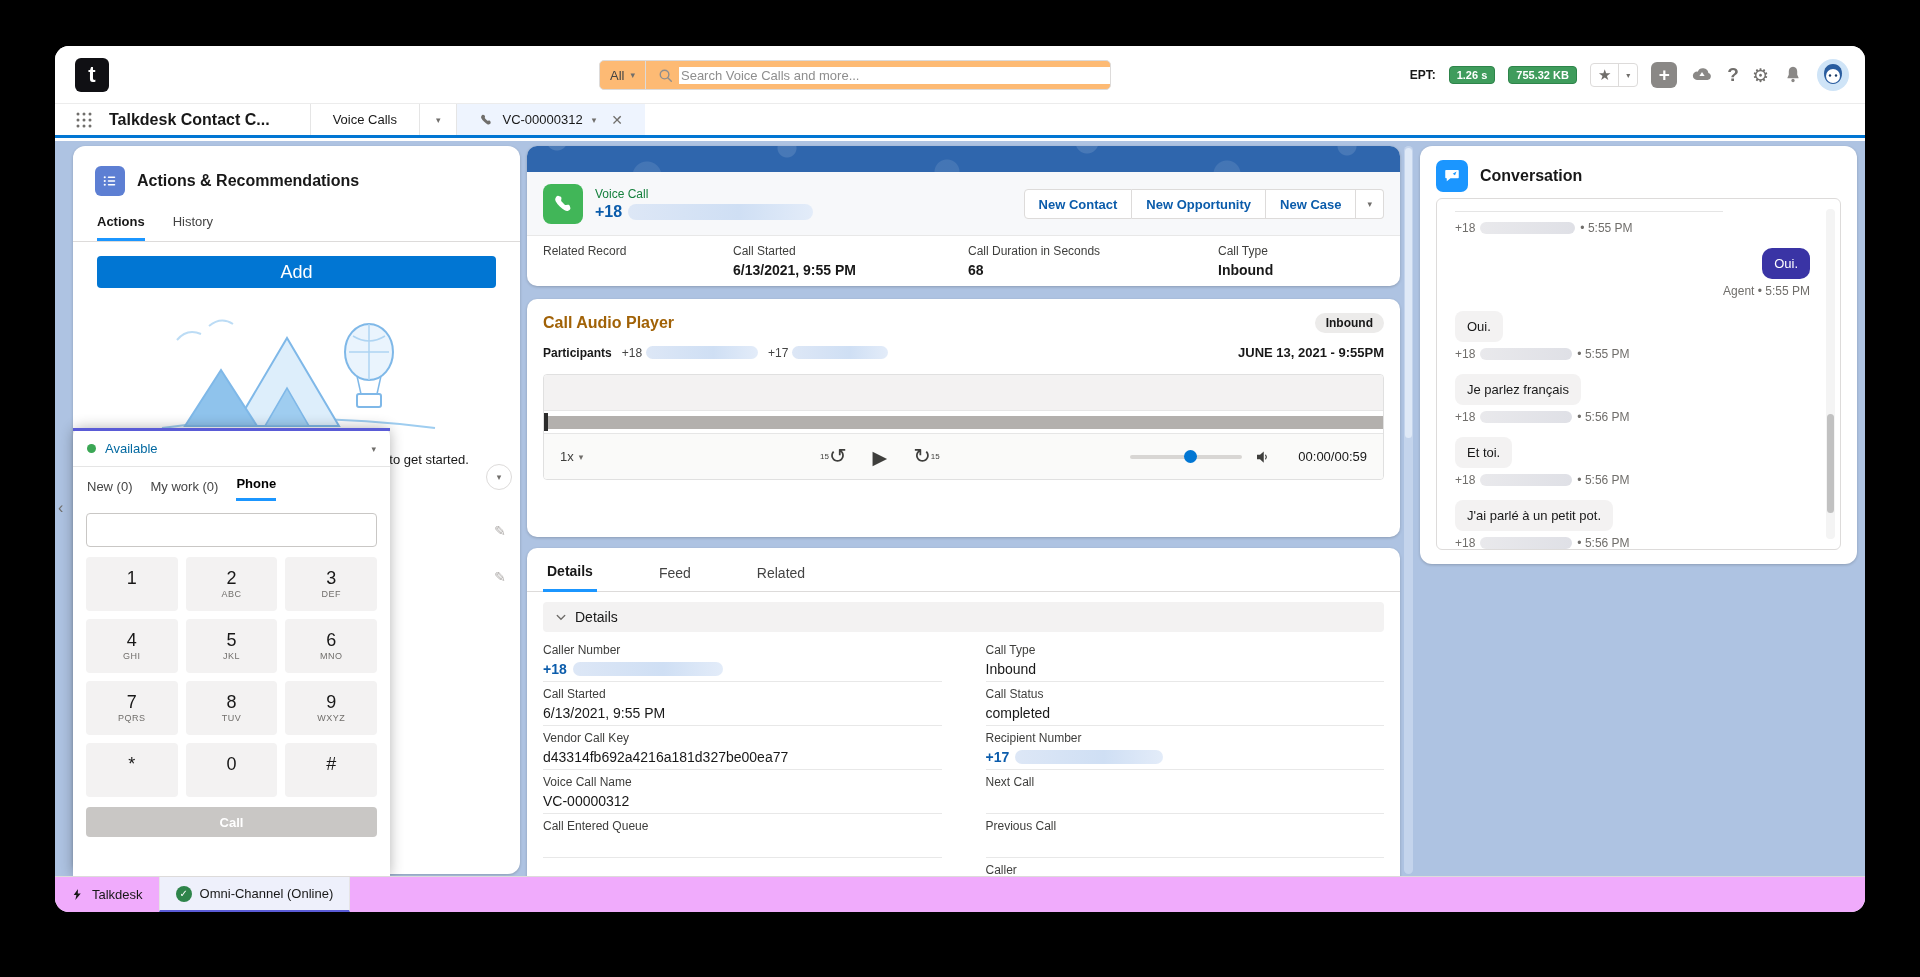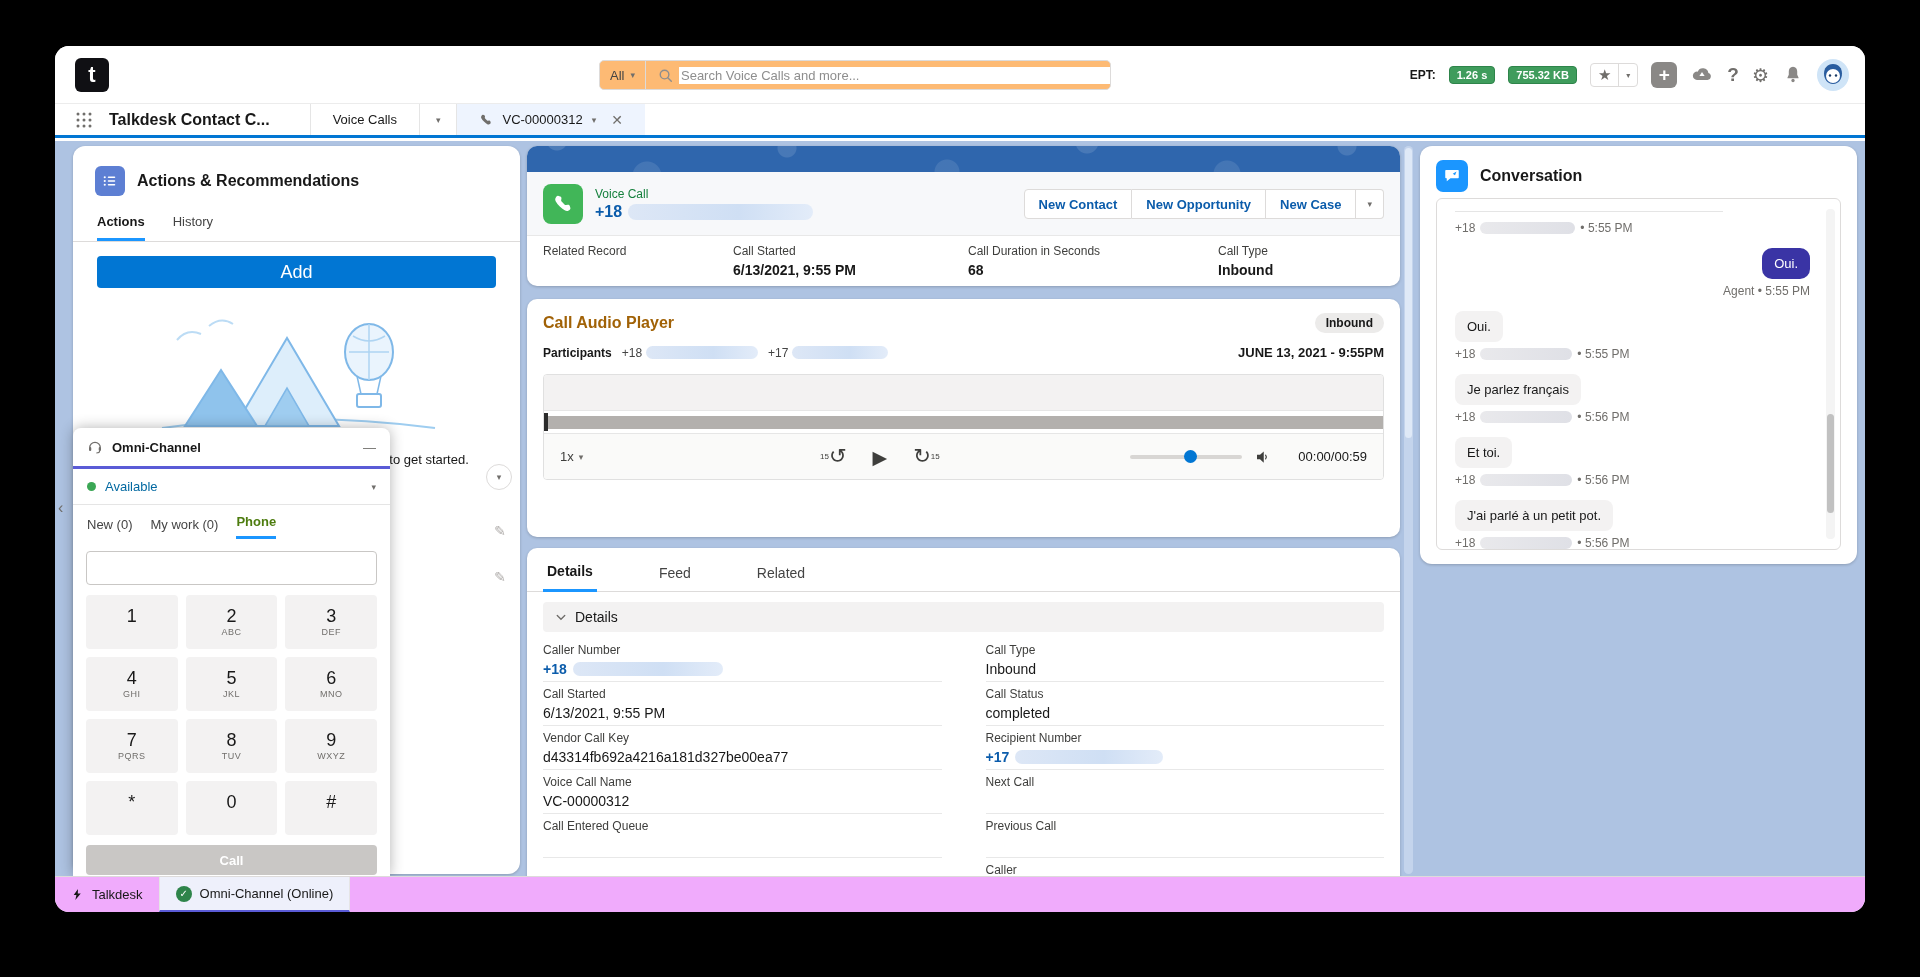--- a/index.html
+++ b/index.html
@@ -151,21 +151,21 @@
   .omni{position:absolute;left:18px;top:287px;bottom:0;width:317px;background:#fff;border-radius:8px 8px 0 0;box-shadow:0 0 14px rgba(0,0,0,.30);z-index:5}
   .om-head{height:38px;display:flex;align-items:center;gap:9px;padding:0 14px}
   .om-title{font-size:13px;font-weight:bold;color:#181818;flex:1}
   .om-min{color:#706e6b;font-size:13px;cursor:pointer}
   .om-accent{height:3px;background:#5a5bd6}
   .om-status{height:36px;display:flex;align-items:center;gap:9px;padding:0 14px;border-bottom:1px solid #e5e5e5;cursor:pointer}
   .dot{width:9px;height:9px;border-radius:50%;background:#3ba755}
   .om-statustxt{font-size:13px;color:#0369a1;flex:1}
   .om-tabs{height:34px;display:flex;gap:18px;align-items:flex-end;padding:0 14px;font-size:13px;color:#444}
   .om-tab{padding-bottom:7px;cursor:pointer}
-  .om-tab.on{font-weight:bold;color:#4d7c0f;border-bottom:3px solid #1b96ff}
+  .om-tab.on{font-weight:bold;color:#000000;border-bottom:3px solid #1b96ff}
   .om-body{padding:12px 13px 0}
   .dialinput{width:100%;height:34px;border:1px solid #c9c7c5;border-radius:4px;outline:none;font-size:14px;padding:0 10px;font-family:inherit}
   .keypad{margin-top:10px;display:grid;grid-template-columns:1fr 1fr 1fr;gap:8px}
   .key{height:54px;background:#f3f2f2;border-radius:4px;display:flex;flex-direction:column;align-items:center;justify-content:center;cursor:pointer}
   .key .d{font-size:18px;color:#181818;line-height:1.1}
   .key .l{font-size:9px;color:#706e6b;letter-spacing:.5px;min-height:10px}
   .callbtn{margin-top:10px;height:30px;background:#c9c7c5;border-radius:4px;color:#fff;font-size:13px;font-weight:bold;display:flex;align-items:center;justify-content:center;cursor:pointer}
 
   
   .bottombar{position:absolute;bottom:0;left:0;right:0;height:36px;background:#f0abfc;border-top:1px solid #dddbda;display:flex;align-items:stretch}
@@ -525,30 +525,20 @@
             <span>• 5:56 PM</span>
           </div>
         </div>
         <div class="conv-scroll">
             <div class="thumb"></div>
           </div>
       </div>
     </div>
 
     <div class="omni">
-      <div class="om-head">
-        <svg width="16" height="16" viewBox="0 0 24 24">
-            <path d="M4 13a8 8 0 0 1 16 0" stroke="#706e6b" stroke-width="2" fill="none"></path>
-            <rect x="3" y="12" width="3.4" height="6" rx="1.5" fill="#706e6b"></rect>
-            <rect x="17.6" y="12" width="3.4" height="6" rx="1.5" fill="#706e6b"></rect>
-            <path d="M19 18c0 2-2.5 3-5 3" stroke="#706e6b" stroke-width="1.6" fill="none"></path>
-          </svg>
-        <span class="om-title">Omni-Channel</span>
-        <span class="om-min">—</span>
-      </div>
       <div class="om-accent"></div>
       <div class="om-status">
         <span class="dot"></span>
         <span class="om-statustxt">Available</span>
         <span class="chev dj">▾</span>
       </div>
       <div class="om-tabs">
         <span class="om-tab">New (0)</span>
         <span class="om-tab">My work (0)</span>
         <span class="om-tab on">Phone</span>

